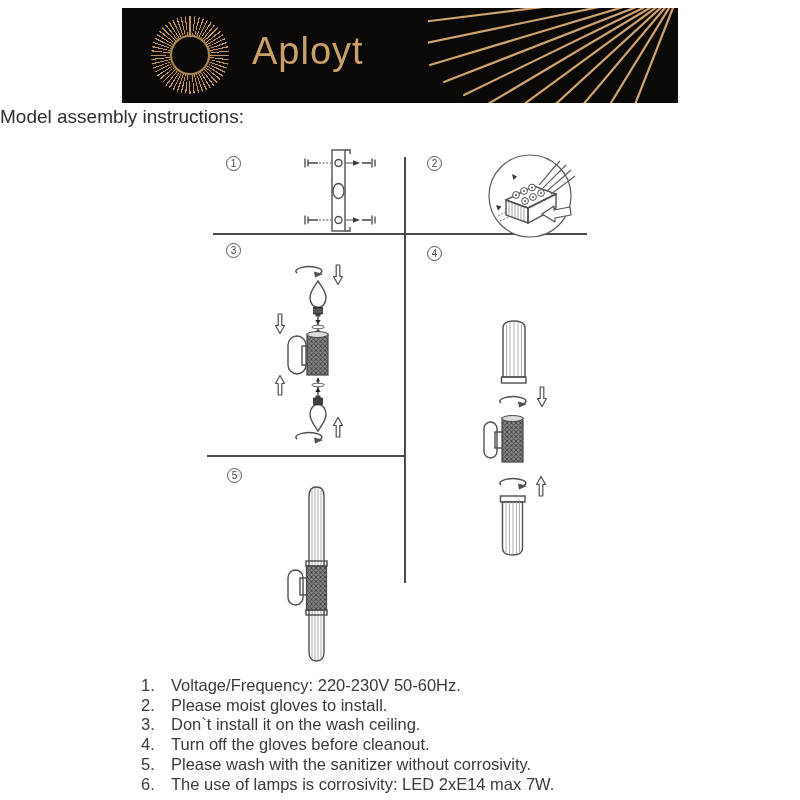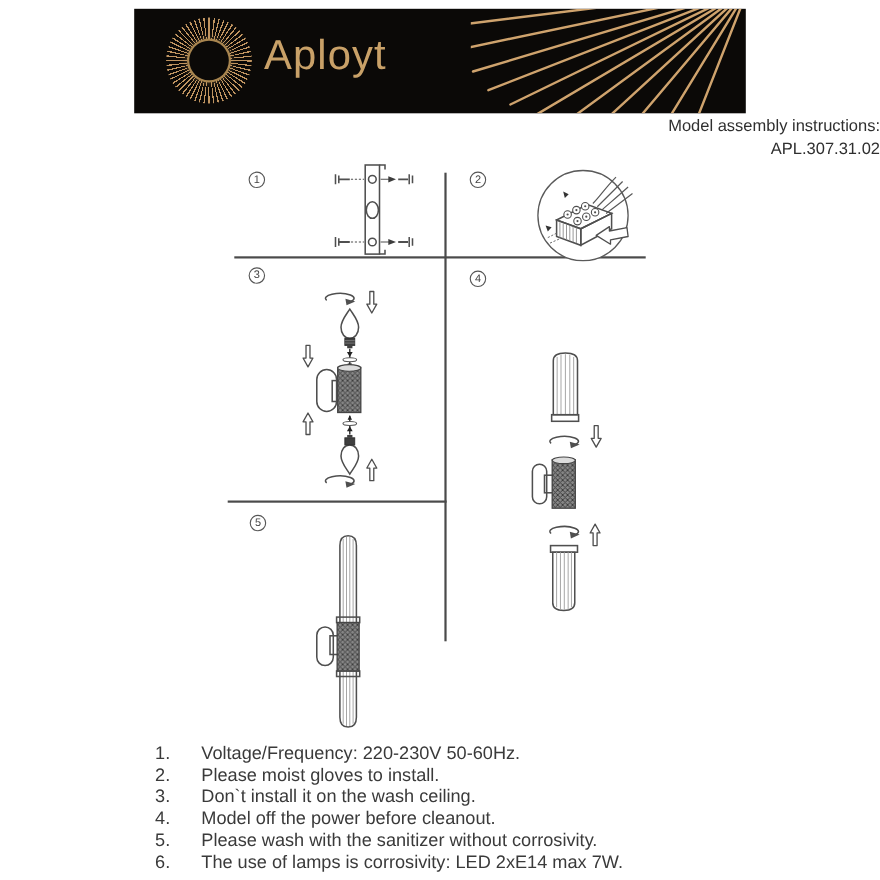--- a/index.html
+++ b/index.html
@@ -5,46 +5,46 @@
   html,body{margin:0;padding:0;}
   body{background:#fff;font-family:"Liberation Sans", sans-serif;}
   .page{position:relative;width:800px;height:800px;background:#ffffff;overflow:hidden;}
 
   
   .banner{position:absolute;left:122px;top:8px;width:556px;height:95px;background:#0b0907;overflow:hidden;}
   .starburst{position:absolute;left:29px;top:8px;width:78px;height:78px;border-radius:50%;
     background:repeating-conic-gradient(#c09460 0deg 1.9deg, rgba(192,148,96,0) 1.9deg 6.4deg);}
   .starburst::after{content:"";position:absolute;inset:21px;background:#0b0907;border-radius:50%;
     box-shadow:0 0 0 2px #a8854f, 0 0 6px 3px rgba(201,161,104,.35);}
-  .brand{position:absolute;left:118px;top:22px;font-size:38px;color:#c9a168;letter-spacing:1px;}
+  .brand{position:absolute;left:130px;top:22px;font-size:38px;color:#c9a168;letter-spacing:1px;}
   .corner-rays{position:absolute;right:0;top:0;}
 
   
-  .title-line{position:absolute;left:0;width:800px;text-align:right;color:#2f2f2f;font-size:15px;}
+  .title-line{position:absolute;left:0;width:800px;text-align:left;color:#2f2f2f;font-size:19px;}
   .t1{top:106px;}
   .t2{top:127px;}
 
   
   .hline,.vline{position:absolute;background:#4a4a4a;}
   .hline{height:2px;}
   .vline{width:2px;}
 
   
   .badge{position:absolute;width:15px;height:15px;border:1.3px solid #555;border-radius:50%;
     display:flex;align-items:center;justify-content:center;font-size:10px;color:#444;box-sizing:border-box;}
 
   
   .panel-svg{position:absolute;}
   .ln{stroke:#4f4f4f;fill:none;stroke-width:1.4;}
 
   
   .instr{position:absolute;left:141px;top:676px;width:540px;color:#3a3a3a;font-size:16.5px;}
   .instr .row{display:flex;line-height:19.7px;}
   .instr .num{flex:0 0 30px;}
-  .instr .txt{flex:1;margin-left:12px;}
+  .instr .txt{flex:1;}
 </style>
 </head>
 <body>
 
 <div class="page">
 
   <div class="banner">
     <div class="starburst"></div>
     <div class="brand">Aployt</div>
     <svg class="corner-rays" width="250" height="95" viewBox="0 0 250 95">
@@ -58,21 +58,20 @@
         <line x1="252" y1="-18" x2="88" y2="102"></line>
         <line x1="252" y1="-18" x2="118" y2="105"></line>
         <line x1="252" y1="-18" x2="148" y2="105"></line>
         <line x1="252" y1="-18" x2="178" y2="103"></line>
         <line x1="252" y1="-18" x2="206" y2="99"></line>
       </g>
     </svg>
   </div>
 
   <div class="title-line t1">Model assembly instructions:</div>
-  <div class="title-line t2">APL.307.31.02</div>
 
   <div class="hline" style="left:213px;top:233px;width:374px;"></div>
   <div class="hline" style="left:207px;top:455px;width:199px;"></div>
   <div class="vline" style="left:404px;top:157px;height:426px;"></div>
 
   <div class="badge" style="left:226px;top:156px;">
       <span>1</span>
     </div>
   <div class="badge" style="left:427px;top:156px;">
       <span>2</span>
@@ -314,21 +313,21 @@
     <div class="row">
       <span class="num">2.</span>
       <span class="txt">Please moist gloves to install.</span>
     </div>
     <div class="row">
       <span class="num">3.</span>
       <span class="txt">Don`t install it on the wash ceiling.</span>
     </div>
     <div class="row">
       <span class="num">4.</span>
-      <span class="txt">Model off the power before cleanout.</span>
+      <span class="txt">Turn off the gloves before cleanout.</span>
     </div>
     <div class="row">
       <span class="num">5.</span>
       <span class="txt">Please wash with the sanitizer without corrosivity.</span>
     </div>
     <div class="row">
       <span class="num">6.</span>
       <span class="txt">The use of lamps is corrosivity: LED 2xE14 max 7W.</span>
     </div>
   </div>

